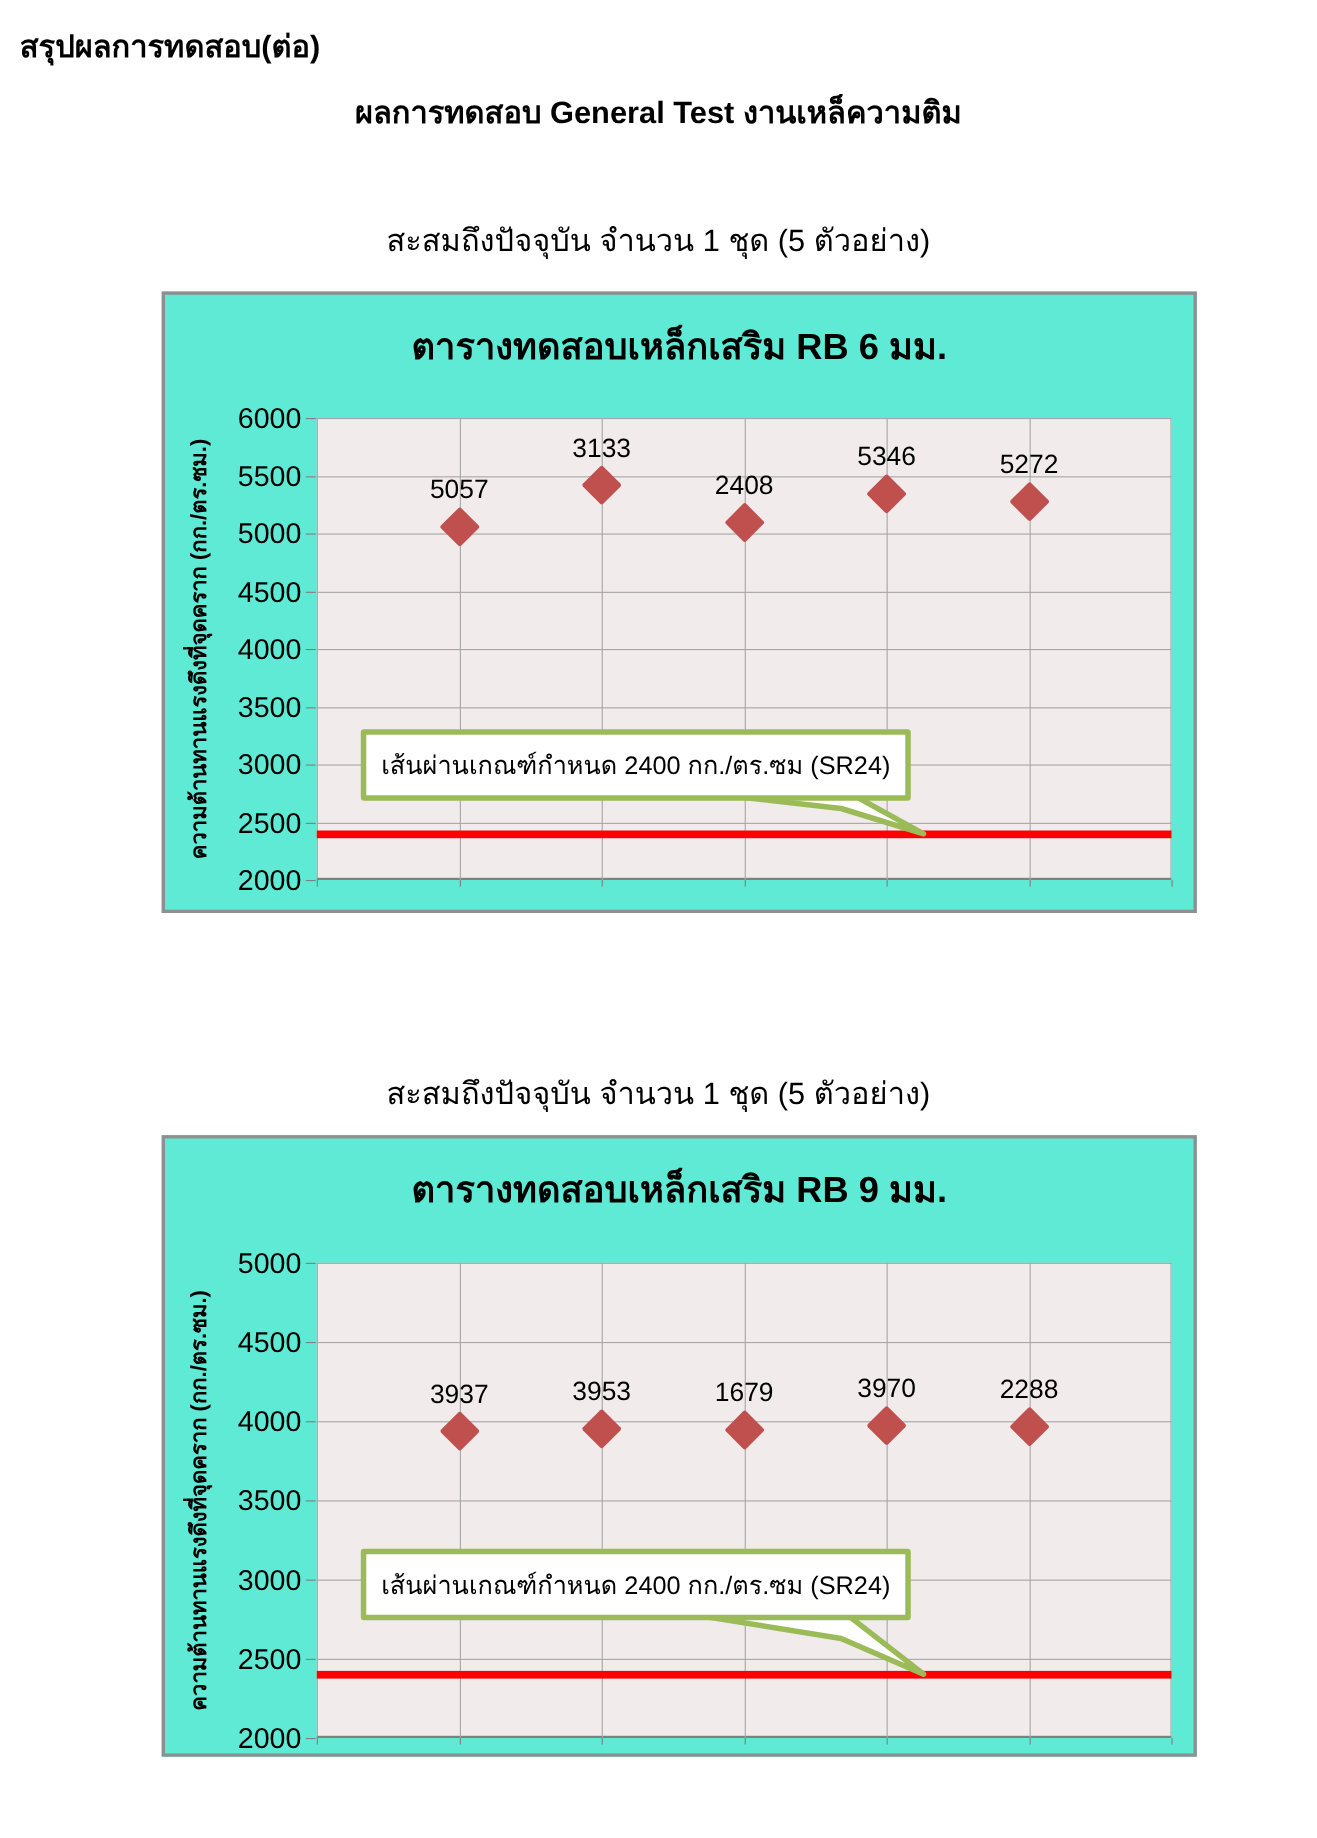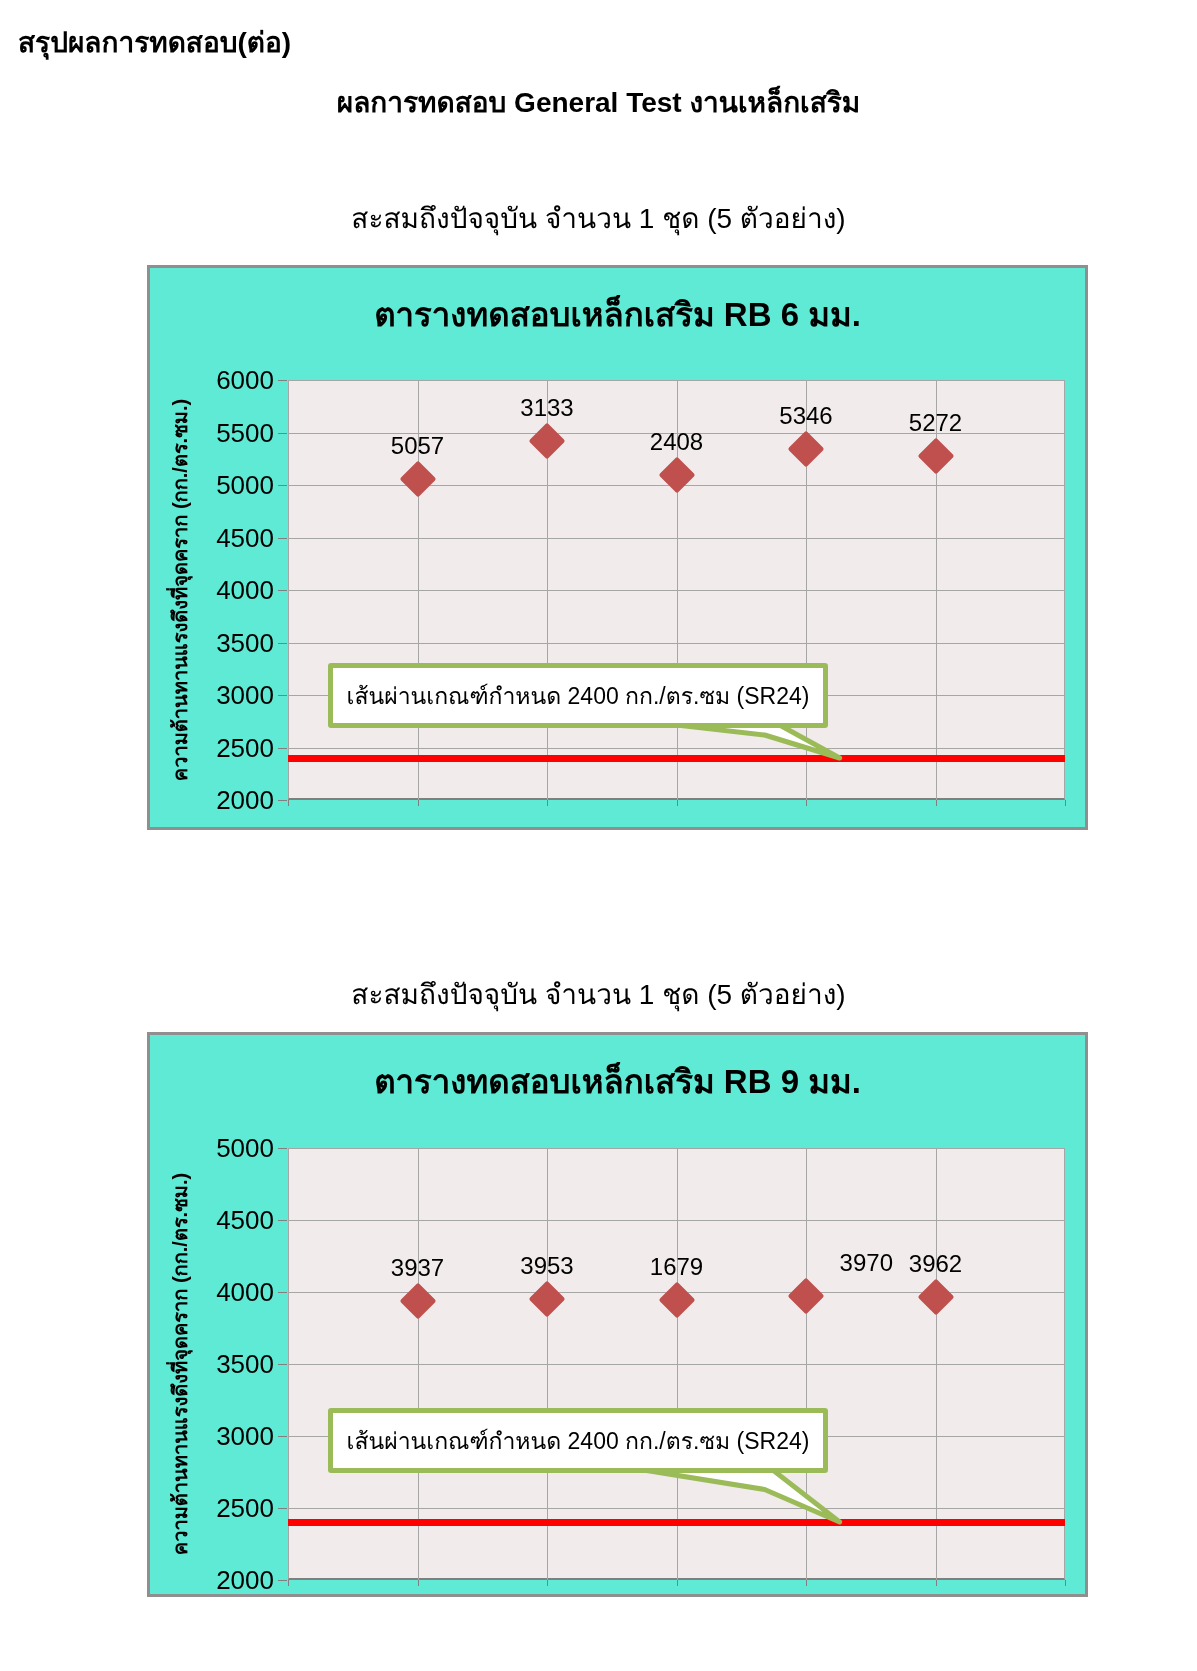--- a/index.html
+++ b/index.html
@@ -38,21 +38,21 @@
   .callout{position:absolute;z-index:4;background:#ffffff;border:5px solid #9bbb59;border-radius:3px;
     display:flex;align-items:center;justify-content:center;font-size:23px;white-space:nowrap;}
 </style>
 </head>
 <body>
 
 <div class="page">
 
   <div class="doc-header">สรุปผลการทดสอบ(ต่อ)</div>
 
-  <div class="heading bold" id="h-general">ผลการทดสอบ General Test งานเหล็กเสริม</div>
+  <div class="heading bold" id="h-general">ผลการทดสอบ General Test งานเหล็ความติม</div>
   <div class="heading" id="h-acc1">สะสมถึงปัจจุบัน จำนวน 1 ชุด (5 ตัวอย่าง)</div>
 
   <div class="chart-box" id="chart0">
     <div class="chart-title">ตารางทดสอบเหล็กเสริม RB 6 มม.</div>
     <div class="y-axis-title" style="left: 30px; top: 322px;">ความต้านทานแรงดึงที่จุดคราก  (กก./ตร.ซม.)</div>
     <div class="plot-area" style="left: 138px; top: 112px; width: 777px; height: 420px; background: rgb(241, 235, 235);"></div>
     <svg class="tail-svg" viewBox="0 0 935 559" style="width: 935px; height: 559px;">
         <polygon points="413,444 614.67,467 689.67,490 606,444" fill="#ffffff" stroke="#9bbb59" stroke-width="5" stroke-linejoin="round"></polygon>
       </svg>
     <div class="callout" style="left: 178px; top: 395px; width: 490px; height: 55px; border-color: rgb(155, 187, 89);">
@@ -152,18 +152,18 @@
       <div class="xtick-mark" style="left: 786px; top: 545px;"></div>
       <div class="xtick-mark" style="left: 915px; top: 545px;"></div>
       <div class="spec-line" style="left: 138px; top: 484px; width: 777px; background: rgb(255, 0, 0);"></div>
       <div class="diamond" style="left: 254.5px; top: 253.072px; background: rgb(192, 80, 77);"></div>
       <div class="pt-label" style="left: 202.5px; top: 219.072px;">3937</div>
       <div class="diamond" style="left: 384px; top: 250.768px; background: rgb(192, 80, 77);"></div>
       <div class="pt-label" style="left: 332px; top: 216.768px;">3953</div>
       <div class="diamond" style="left: 513.5px; top: 251.92px; background: rgb(192, 80, 77);"></div>
       <div class="pt-label" style="left: 461.5px; top: 217.92px;">1679</div>
       <div class="diamond" style="left: 643px; top: 248.32px; background: rgb(192, 80, 77);"></div>
-      <div class="pt-label" style="left: 613px; top: 214.32px; text-align: right;">3970</div>
+      <div class="pt-label" style="left: 591px; top: 214.32px;">3970</div>
       <div class="diamond" style="left: 772.5px; top: 249.472px; background: rgb(192, 80, 77);"></div>
-      <div class="pt-label" style="left: 720.5px; top: 215.472px;">3962</div>
+      <div class="pt-label" style="left: 720.5px; top: 215.472px;">2288</div>
     </div>
 
 </div>
 
 </body></html>

